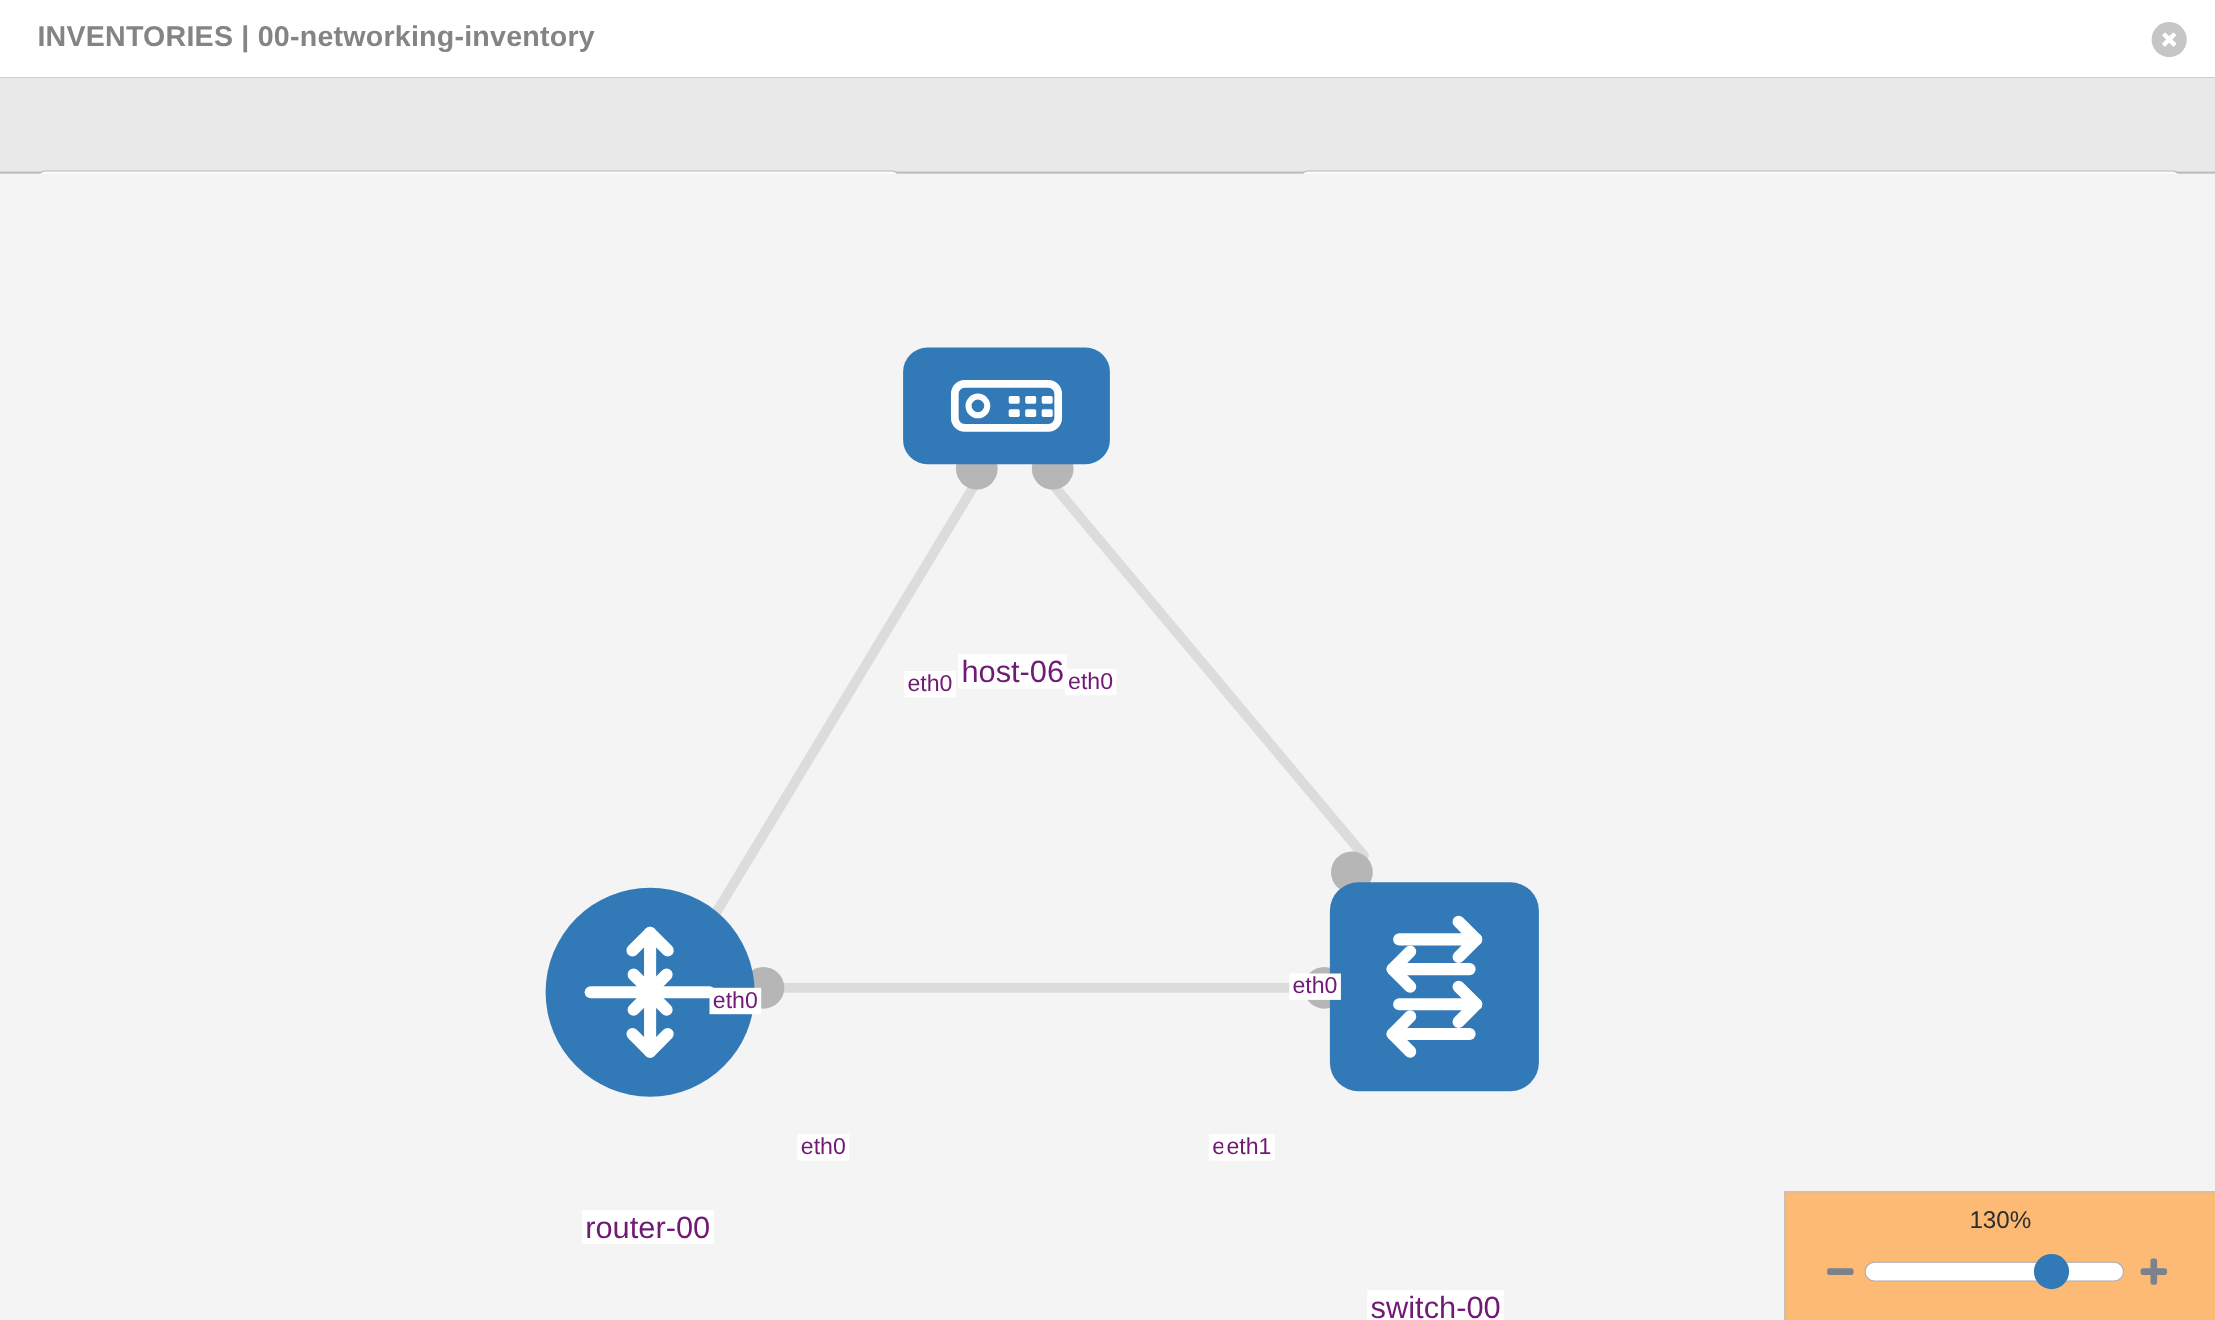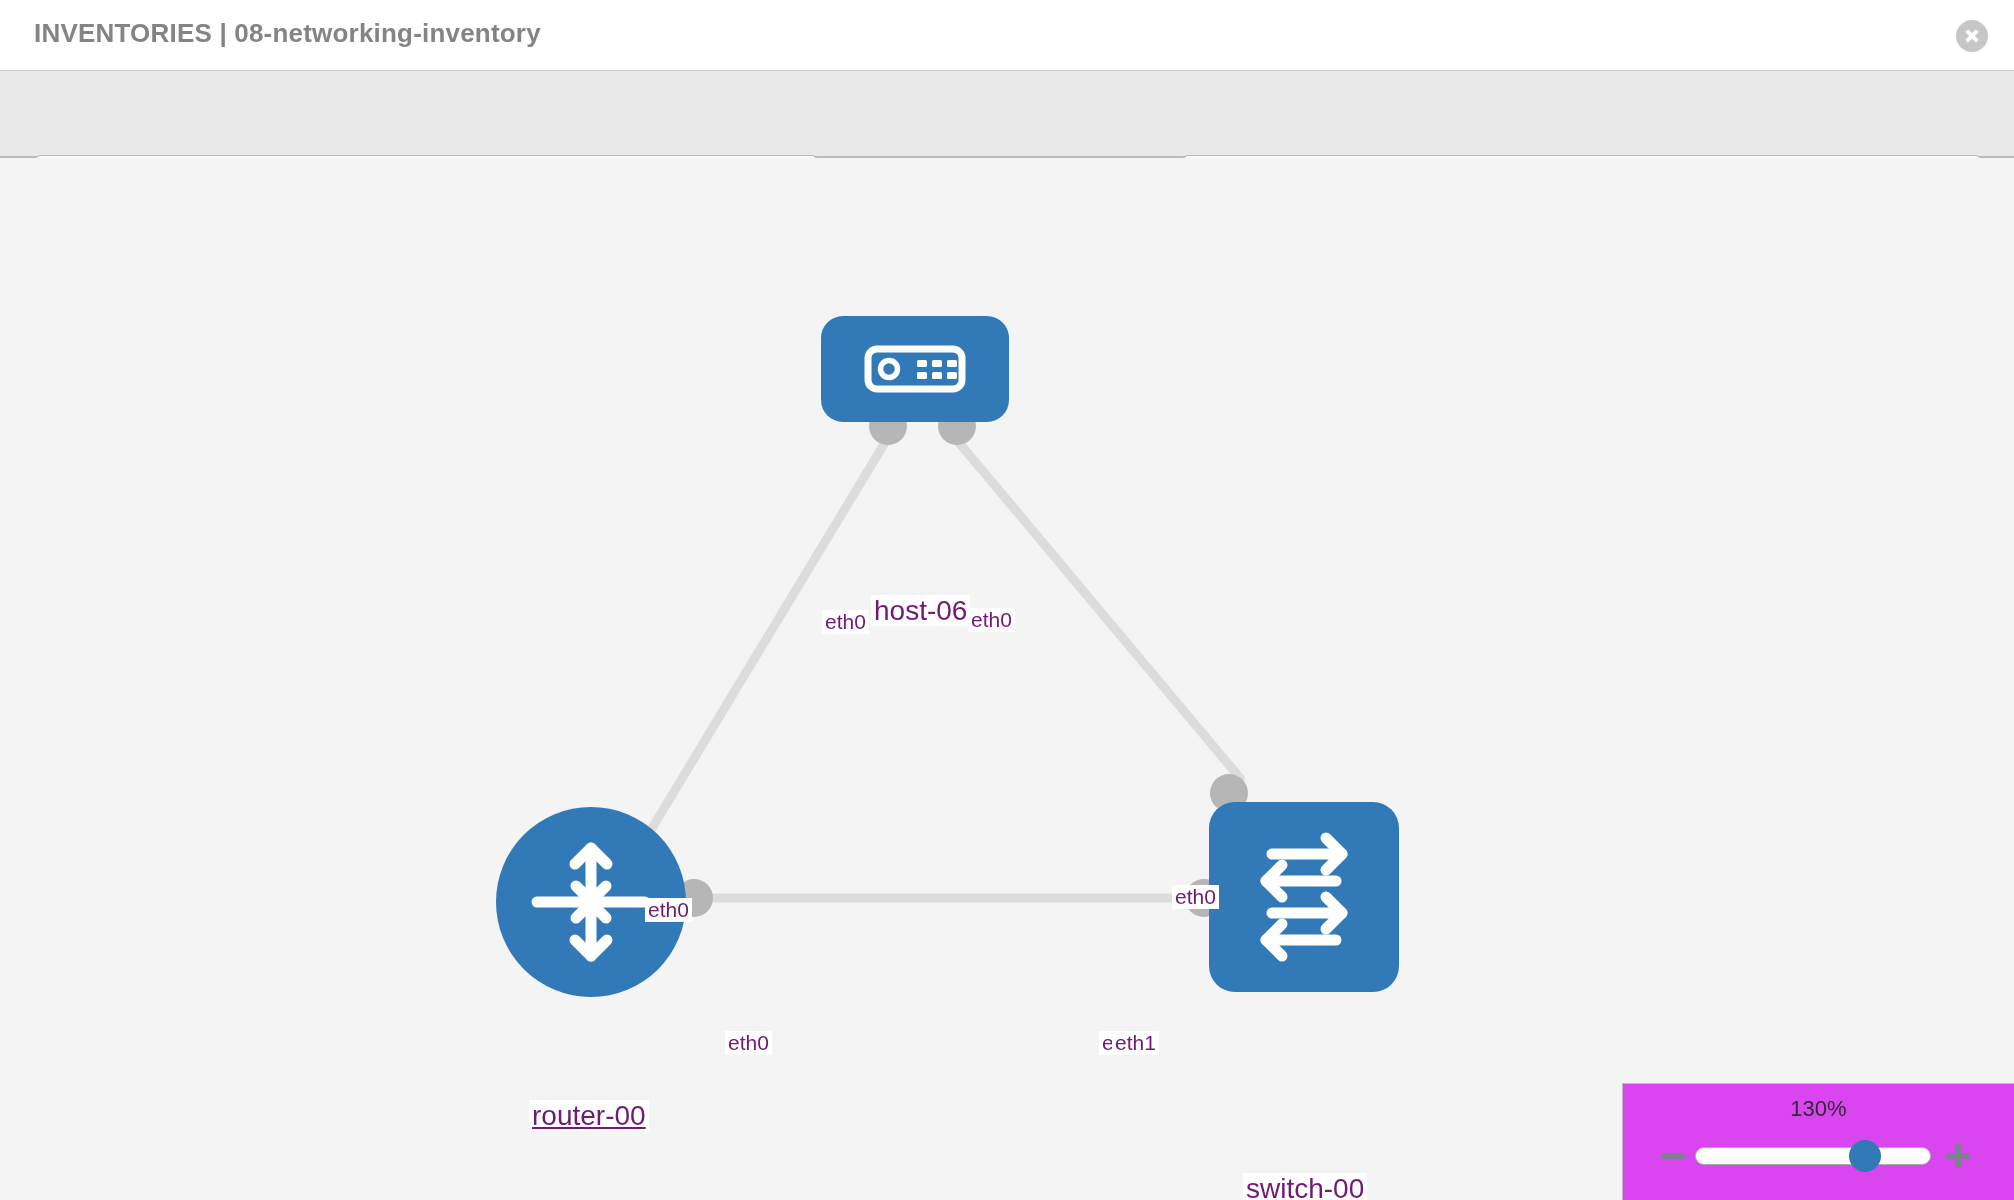--- a/index.html
+++ b/index.html
@@ -171,21 +171,21 @@
   .lbl-node { font-size: 28px; }
   .lbl-if   { font-size: 21px; }
 
   
   .zoom-panel {
     position: absolute;
     left: 1622px;
     top: 1083px;
     width: 392px;
     height: 117px;
-    background: #d946ef;
+    background: #fdba74;
     border: 1px solid #bdbdbd;
     border-right: none;
     border-bottom: none;
     box-sizing: border-box;
   }
   .zoom-value {
     position: absolute;
     left: 0; right: 0;
     top: 12px;
     text-align: center;
@@ -239,21 +239,21 @@
     background: #3279b7;
     cursor: pointer;
   }
 </style>
 </head>
 <body>
 
 <div id="app">
 
   <div class="header">
-    <div class="header-title">INVENTORIES | 08-networking-inventory</div>
+    <div class="header-title">INVENTORIES | 00-networking-inventory</div>
     <div class="close-btn"></div>
   </div>
 
   <div class="toolbar">
 
     <div class="select-box" id="actions-select">
       <span class="sel-label">ACTIONS</span>
       <span class="caret"></span>
     </div>
 
@@ -348,21 +348,21 @@
           <polyline points="117,95 133,111 117,127"></polyline>
 
           <line x1="127" y1="138" x2="57" y2="138"></line>
           <polyline points="73,122 57,138 73,154"></polyline>
         </g>
       </svg>
     </div>
 
     <div class="lbl lbl-node" style="left:871px; top:437px;">host-06</div>
 
-    <div class="lbl lbl-node" style="left:529px; top:942px;text-decoration:underline;">router-00</div>
+    <div class="lbl lbl-node" style="left:529px; top:942px;">router-00</div>
 
     <div class="lbl lbl-node" style="left:1243px; top:991px;margin-top:24px;">switch-00</div>
 
     <div class="lbl lbl-if" style="left:822px; top:452px;">eth0</div>
 
     <div class="lbl lbl-if" style="left:968px; top:450px;">eth0</div>
 
     <div class="lbl lbl-if" style="left:645px; top:740px;">eth0</div>
 
     <div class="lbl lbl-if" style="left:1172px; top:727px;">eth0</div>

